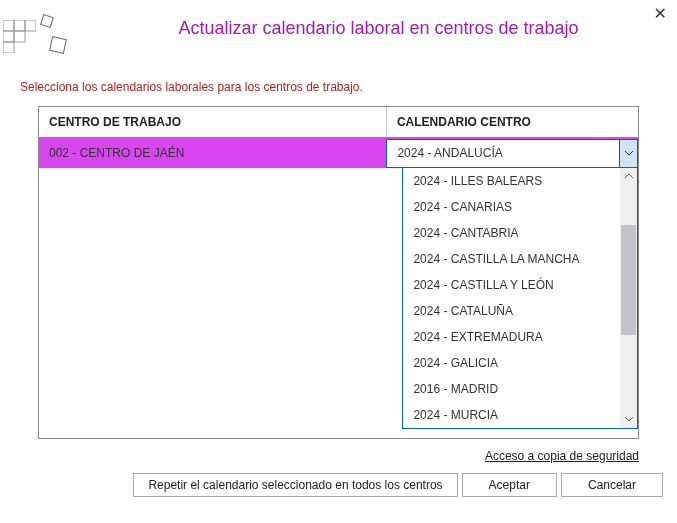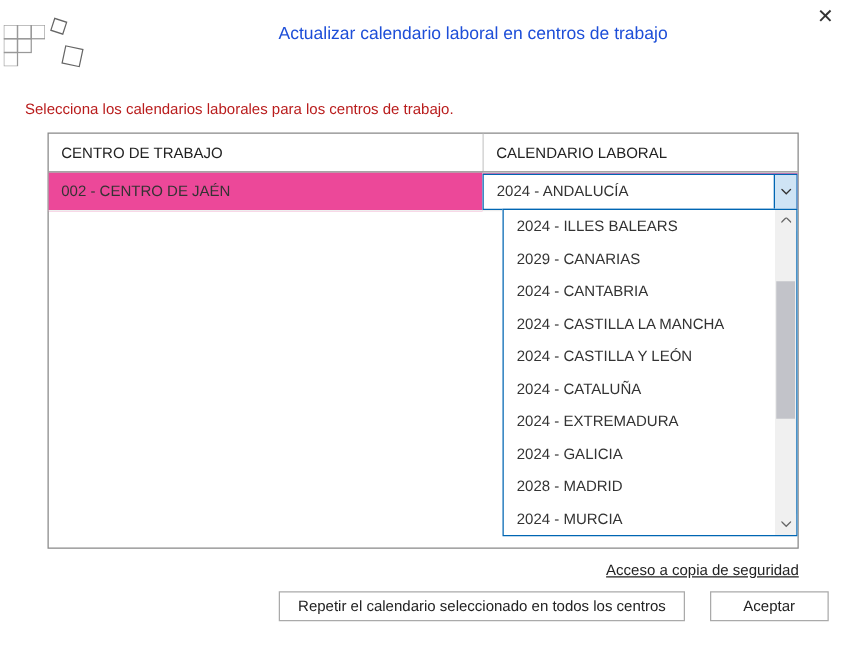--- a/index.html
+++ b/index.html
@@ -43,22 +43,22 @@
     .diamond {
       position: absolute;
       fill: none;
       stroke: #666;
       stroke-width: 1;
     }
     .title {
       flex: 1;
       text-align: center;
       padding-top: 10px;
-      font-size: 14px;
-      color: #1d4ed8;
+      font-size: 18px;
+      color: #a21caf;
     }
     .close-btn {
       position: absolute;
       right: 10px;
       top: 6px;
       font-size: 16px;
       cursor: pointer;
       color: #333;
       line-height: 1;
     }
@@ -72,39 +72,39 @@
       border: 1px solid #888;
       height: 333px;
       position: relative;
     }
     .table {
       width: 100%;
       border-collapse: collapse;
     }
     .table th {
       text-align: left;
-      font-weight: normal;
+      font-weight: bold;
       font-size: 12px;
       padding: 8px 10px;
       border-bottom: 1px solid #888;
       color: #222;
     }
     .table th:first-child {
       border-right: 1px solid #ccc;
       width: 58%;
     }
     .table td {
       padding: 7px 10px;
       font-size: 12px;
       border-bottom: 1px solid #eee;
       vertical-align: middle;
       height: 31px;
     }
     .table tr.active td {
-      background: #ec4899;
+      background: #d946ef;
     }
     .table td:first-child {
       width: 58%;
     }
     .select-cell {
       position: relative;
       padding: 0 !important;
     }
     .select-box {
       display: flex;
@@ -177,21 +177,21 @@
     }
     .footer-link a {
       color: #222;
       font-size: 12px;
       text-decoration: underline;
       cursor: pointer;
     }
     .buttons {
       display: flex;
       justify-content: flex-end;
-      gap: 20px;
+      gap: 4px;
       padding: 4px 14px 0 0;
     }
     .btn {
       border: 1px solid #aaa;
       background: #fff;
       padding: 4px 26px;
       font-size: 12px;
       cursor: pointer;
       font-family: inherit;
       color: #222;
@@ -226,46 +226,46 @@
   <div class="close-btn">✕</div>
 </div>
 
 <div class="instruction">Selecciona los calendarios laborales para los centros de trabajo.</div>
 
 <div class="table-wrap">
   <table class="table">
     <thead>
       <tr>
         <th>CENTRO DE TRABAJO</th>
-        <th>CALENDARIO LABORAL</th>
+        <th>CALENDARIO CENTRO</th>
       </tr>
     </thead>
     <tbody>
       <tr class="active">
         <td>002 - CENTRO DE JAÉN</td>
         <td class="select-cell">
           <div class="select-box">
             <span>2024 - ANDALUCÍA</span>
             <span class="select-arrow">
               <svg width="8" height="5">
                   <path d="M0 0 L4 4 L8 0" fill="none" stroke="#333" stroke-width="1"></path>
                 </svg>
             </span>
           </div>
           <div class="dropdown">
             <div class="dropdown-list">
               <div class="dropdown-item">2024 - ILLES BALEARS</div>
-              <div class="dropdown-item">2029 - CANARIAS</div>
+              <div class="dropdown-item">2024 - CANARIAS</div>
               <div class="dropdown-item">2024 - CANTABRIA</div>
               <div class="dropdown-item">2024 - CASTILLA LA MANCHA</div>
               <div class="dropdown-item">2024 - CASTILLA Y LEÓN</div>
               <div class="dropdown-item">2024 - CATALUÑA</div>
               <div class="dropdown-item">2024 - EXTREMADURA</div>
               <div class="dropdown-item">2024 - GALICIA</div>
-              <div class="dropdown-item">2028 - MADRID</div>
+              <div class="dropdown-item">2016 - MADRID</div>
               <div class="dropdown-item">2024 - MURCIA</div>
             </div>
             <div class="dd-scrollbar">
               <div class="dd-scroll-btn">
                 <svg width="8" height="5">
                     <path d="M0 4 L4 0 L8 4" fill="none" stroke="#666" stroke-width="1"></path>
                   </svg>
               </div>
               <div class="dd-scroll-track">
                 <div class="dd-scroll-thumb"></div>
@@ -283,13 +283,14 @@
   </table>
 </div>
 
 <div class="footer-link">
   <a>Acceso a copia de seguridad</a>
 </div>
 
 <div class="buttons">
   <button class="btn btn-wide">Repetir el calendario seleccionado en todos los centros</button>
   <button class="btn">Aceptar</button>
+  <button class="btn">Cancelar</button>
 </div>
 
 </body></html>

